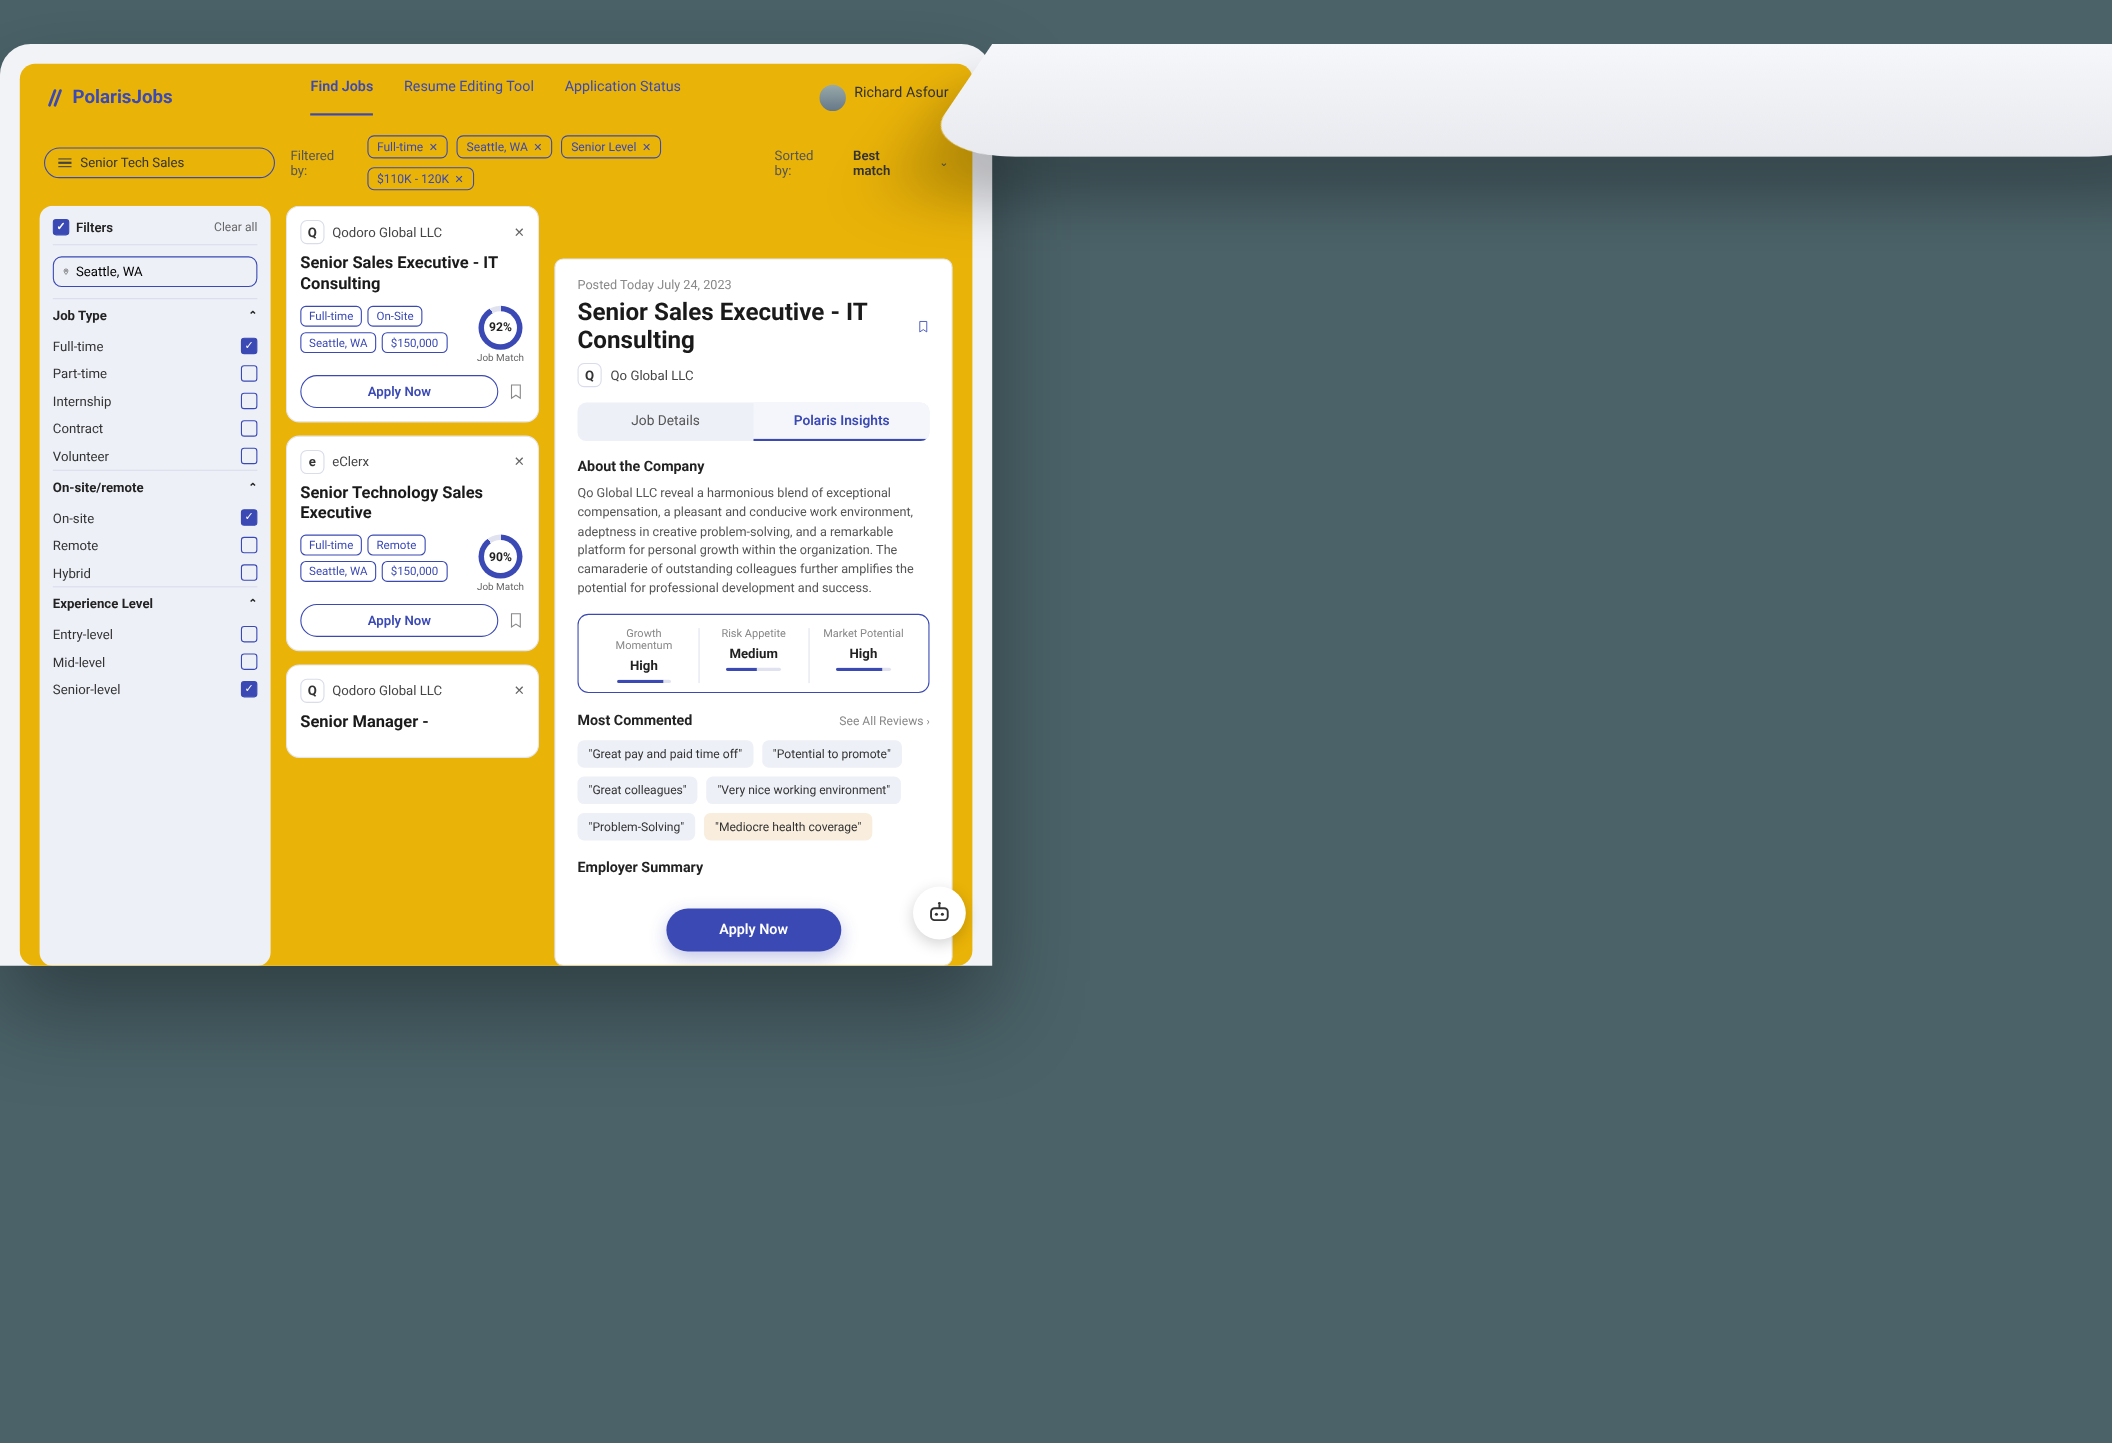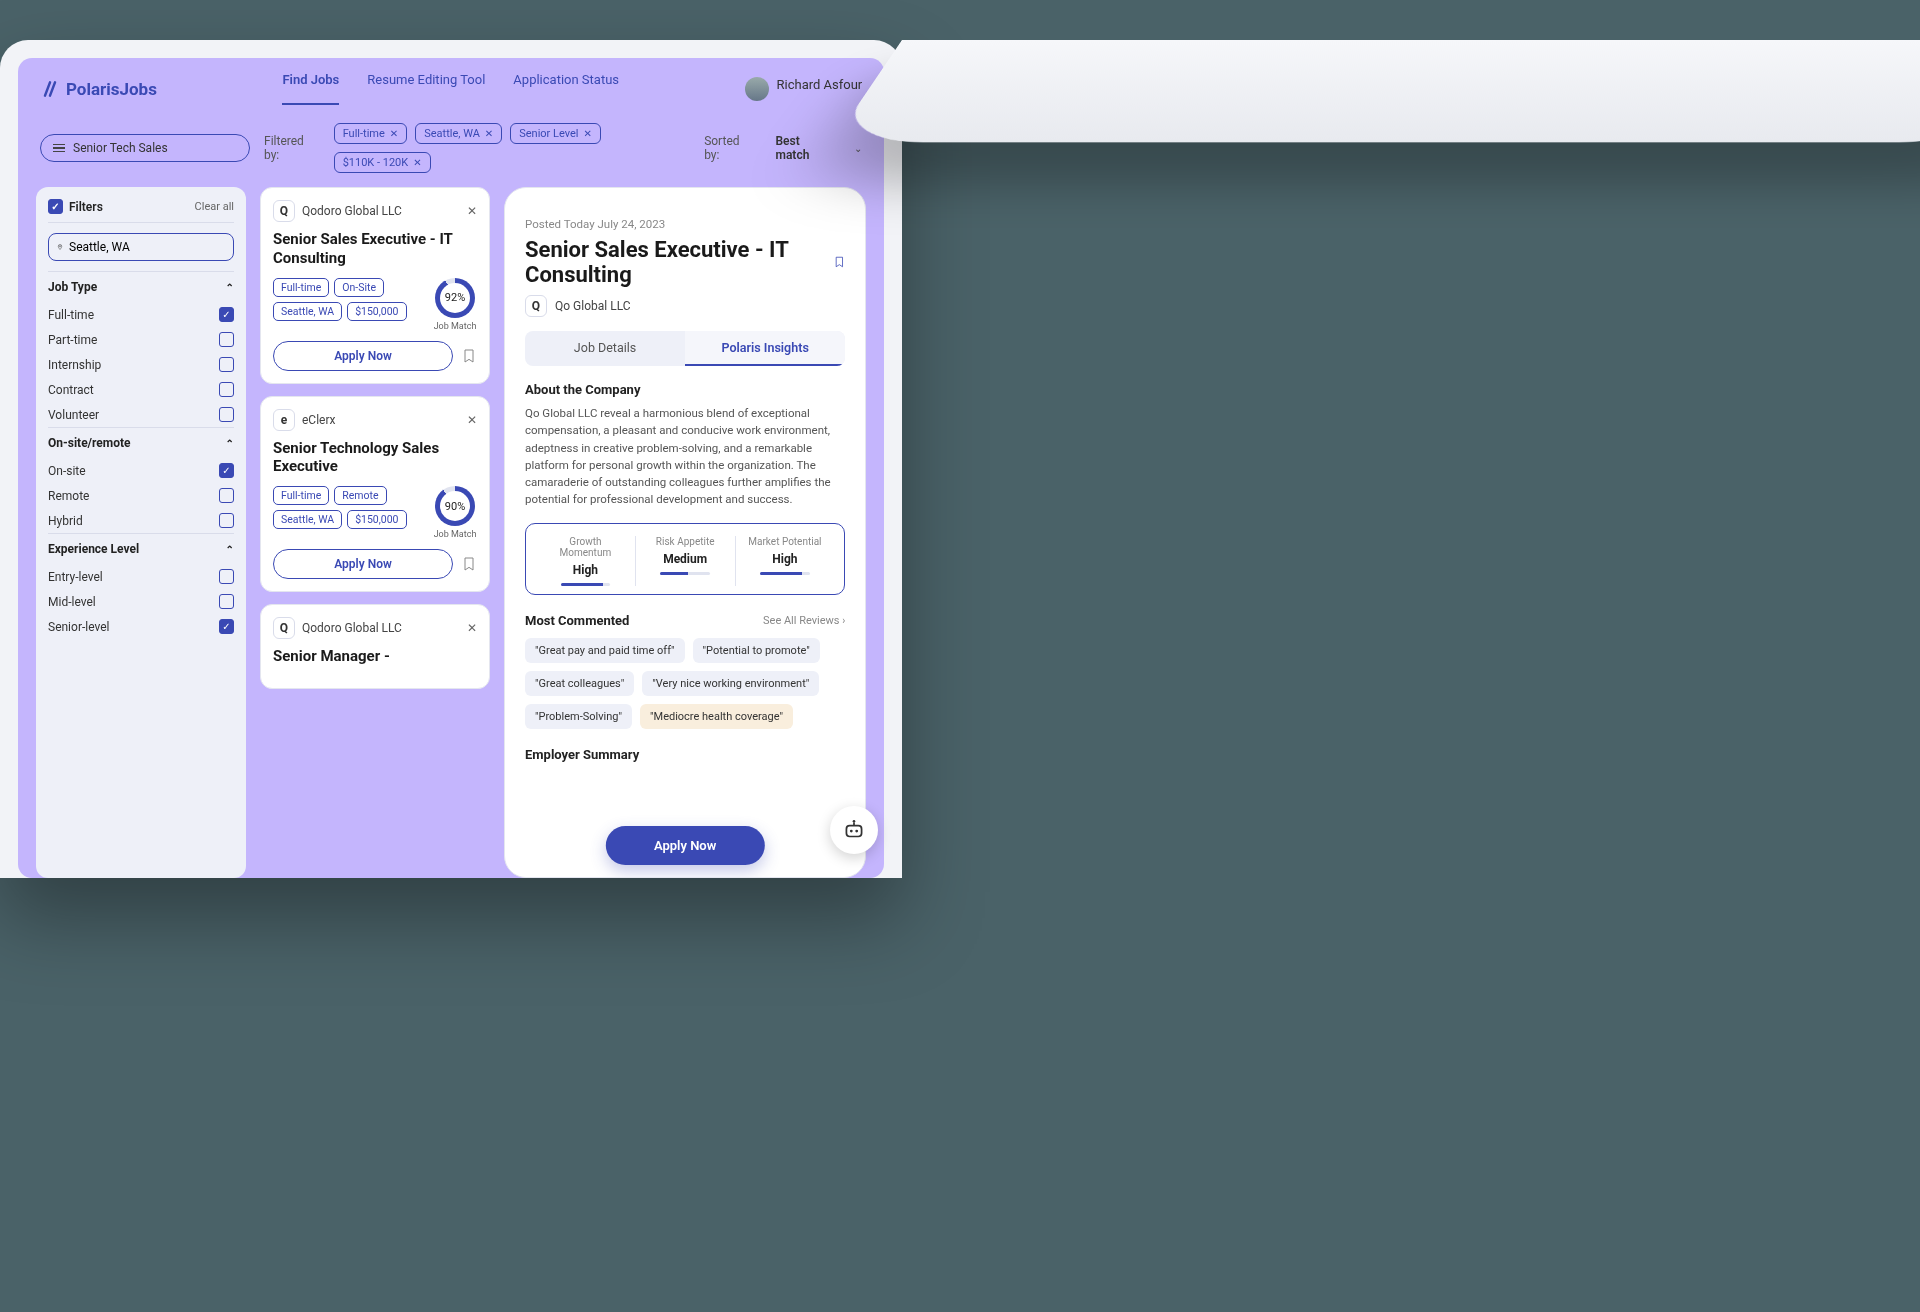--- a/index.html
+++ b/index.html
@@ -1,18 +1,18 @@
 <!DOCTYPE html>
 <html><head>
 <meta charset="utf-8">
 <style>
 * { box-sizing: border-box; margin: 0; padding: 0; font-family: -apple-system, BlinkMacSystemFont, "Segoe UI", Roboto, Helvetica, Arial, sans-serif; }
 body { background: #4a6268; display: flex; align-items: flex-start; justify-content: center; min-height: 100vh; padding: 40px 0; }
 .laptop { width: 1100px; background: #f2f3f7; border-radius: 28px 28px 0 0; padding: 18px 18px 0 18px; box-shadow: 0 40px 80px rgba(0,0,0,.35); position: relative; }
-.screen { background: #c4b5fd; border-radius: 14px; height: 820px; overflow: hidden; display: flex; flex-direction: column; }
+.screen { background: #eab308; border-radius: 14px; height: 820px; overflow: hidden; display: flex; flex-direction: column; }
 .base { width: 1250px; height: 170px; background: linear-gradient(#f6f7fa, #e8eaef); margin: 0 auto; border-radius: 0 0 80px 80px / 0 0 60px 60px; transform: perspective(1200px) rotateX(58deg); transform-origin: top; box-shadow: 0 60px 60px rgba(0,0,0,.25); }
 .topbar { display:flex; align-items:center; justify-content:space-between; padding: 14px 22px 10px 22px; }
 .brand { display:flex; align-items:center; gap:6px; color:#3a49b4; font-weight:700; font-size:17px; }
 .brand svg { width:20px; height:20px; }
 .topnav { display:flex; gap:28px; }
 .topnav a { color:#3a49b4; font-size:13px; text-decoration:none; }
 .topnav a.active { font-weight:600; border-bottom:2px solid #3a49b4; padding-bottom:16px; }
 .user { display:flex; align-items:flex-start; gap:8px; font-size:13px; color:#333; }
 .avatar { width:24px; height:24px; border-radius:50%; background: linear-gradient(#9aa, #678); }
 .searchrow { display:flex; align-items:center; padding: 8px 22px 14px 22px; gap:14px; }
@@ -47,27 +47,27 @@
 .jc-top { display:flex; align-items:center; justify-content:space-between; margin-bottom:8px; }
 .jc-co { display:flex; align-items:center; gap:7px; color:#444; }
 .jc-logo { width:22px; height:22px; border-radius:6px; border:1px solid #d9dcea; display:flex; align-items:center; justify-content:center; font-weight:700; color:#333; font-size:12px; }
 .jc-title { font-size:15px; font-weight:700; color:#1a1a1a; line-height:1.25; margin-bottom:10px; }
 .jc-body { display:flex; gap:10px; align-items:flex-start; margin-bottom:10px; }
 .jc-tags { display:flex; flex-wrap:wrap; gap:5px; flex:1; }
 .tag { border:1px solid #3a49b4; color:#3a49b4; border-radius:5px; padding:2px 7px; font-size:10.5px; }
 .donut { width:44px; text-align:center; }
 .ring { width:40px; height:40px; border-radius:50%; background: conic-gradient(#3a49b4 var(--p), #e0e3ef 0); display:flex; align-items:center; justify-content:center; margin:0 auto 3px; }
 .ring::before { content:""; width:30px; height:30px; background:#fff; border-radius:50%; position:absolute; }
-.ring span { position:relative; font-size:11px; font-weight:400; color:#222; }
+.ring span { position:relative; font-size:11px; font-weight:700; color:#222; }
 .donut .dl { font-size:9px; color:#666; }
 .jc-foot { display:flex; align-items:center; gap:8px; }
 .applybtn { flex:1; border:1.5px solid #3a49b4; color:#3a49b4; background:#fff; border-radius:20px; padding:7px 0; font-size:12px; font-weight:600; text-align:center; cursor:pointer; }
 .bm { width:16px; height:16px; color:#888; cursor:pointer; }
 
-.detail { flex:1; background:#fff; border:1px solid #e4e6ef; border-radius:22px; padding:29px 20px; position:relative; overflow:hidden; font-size:12px; }
+.detail { flex:1; background:#fff; border:1px solid #e4e6ef; border-radius:8px; padding:16px 20px; position:relative; overflow:hidden; font-size:12px;margin-top:48px; }
 .posted { font-size:11.5px; color:#888; margin-bottom:6px; }
 .dtitle-row { display:flex; align-items:center; gap:10px; margin-bottom:8px; }
 .dtitle { font-size:22px; font-weight:700; color:#1a1a1a; }
 .dco { display:flex; align-items:center; gap:8px; color:#444; margin-bottom:14px; }
 .tabs { display:flex; background:#eef0f8; border-radius:8px; overflow:hidden; margin-bottom:16px; }
 .tab { flex:1; text-align:center; padding:9px 0; font-size:12.5px; color:#555; cursor:pointer; }
 .tab.active { color:#3a49b4; font-weight:600; border-bottom:2px solid #3a49b4; background:#f5f6fb; }
 .sect-h { font-size:13px; font-weight:700; color:#222; margin-bottom:8px; }
 .about { font-size:11.5px; color:#555; line-height:1.5; margin-bottom:14px; }
 .metrics { border:1px solid #3a49b4; border-radius:10px; padding:12px 10px 8px; display:flex; margin-bottom:18px; }

